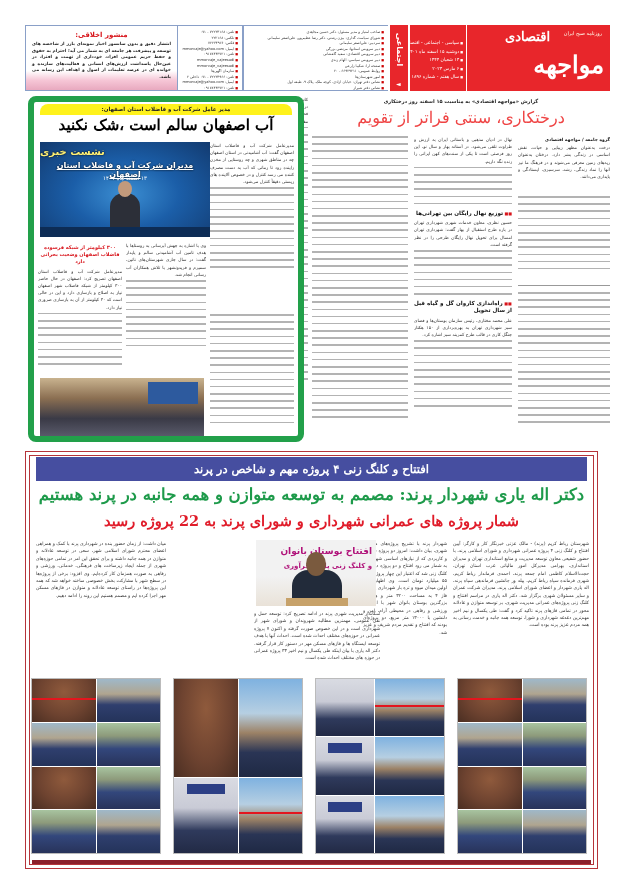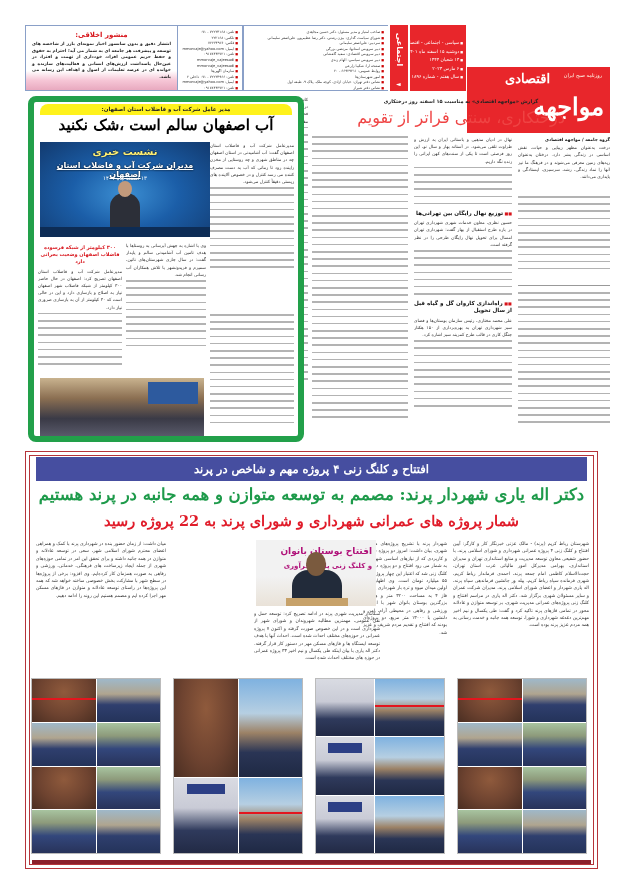--- a/index.html
+++ b/index.html
@@ -1,21 +1,21 @@
 <!DOCTYPE html>
 <html><head>
 <meta charset="utf-8">
 <style>
   * { box-sizing: border-box; margin: 0; padding: 0; }
   html, body { width: 620px; height: 885px; background: #ffffff; overflow: hidden; }
   body { font-family: "DejaVu Sans", sans-serif; color: #222; position: relative; direction: rtl; }
 
   
   .masthead { position: absolute; top: 25px; left: 25px; width: 585px; height: 66px; }
-  .brand { position: absolute; right: 0; top: 0; width: 143px; height: 66px; background: #e8262b; color: #fff; margin-top: 42px; }
+  .brand { position: absolute; right: 0; top: 0; width: 143px; height: 66px; background: #e8262b; color: #fff; }
   .brand .tagline { position: absolute; top: 5px; right: 8px; font-size: 5px; color: #ffe; }
   .brand .logo { position: absolute; top: 10px; right: 6px; font-size: 24px; font-weight: bold; font-family: "DejaVu Serif", serif; line-height: 1; letter-spacing: -1px; }
   .brand .logo-sub { position: absolute; top: 4px; right: 60px; font-size: 13px; font-weight: bold; font-family: "DejaVu Serif", serif; }
   .brand-info { position: absolute; right: 143px; top: 0; width: 57px; height: 66px; background: #e8262b; color: #fff; padding: 14px 3px 0 0; border-right: 1px solid #fff; }
   .brand-info div { font-size: 4.6px; line-height: 8.5px; white-space: nowrap; }
   .brand-info div::before { content: "■ "; font-size: 3px; }
   .section-tab { position: absolute; right: 200px; top: 0; width: 20px; height: 66px; background: #e8262b; color: #fff; border-right: 2px solid #fff; }
   .section-tab .lbl { position: absolute; top: 8px; left: 50%; transform: translateX(-50%) rotate(90deg); transform-origin: center; font-size: 8px; font-weight: bold; white-space: nowrap; margin-top: 12px; }
   .section-tab .arrow { position: absolute; bottom: 4px; left: 6px; font-size: 6px; }
   .credits { position: absolute; right: 222px; top: 0; width: 145px; height: 66px; border: 1px solid #8aa0c8; border-right: none; padding: 4px 4px 0 2px; }
@@ -43,21 +43,21 @@
 
   
   .mid-col { position: absolute; top: 96px; right: 312px; width: 118px; height: 342px; }
 
   
   .green-box { position: absolute; top: 96px; left: 28px; width: 276px; height: 346px; border: 6px solid #22a04a; border-radius: 8px; background: #fff; }
   .green-box .kicker-bar { position: absolute; top: 2px; left: 6px; right: 6px; height: 11px; background: #fff21c; border-radius: 8px 8px 0 0; text-align: center; font-size: 5.5px; line-height: 11px; color: #222; font-weight: bold; }
   .green-box .headline { position: absolute; top: 14px; left: 0; right: 0; text-align: center; font-size: 15px; font-weight: bold; color: #000000; font-family: "DejaVu Serif", serif; }
   .green-photo1 { position: absolute; top: 40px; left: 6px; width: 170px; height: 95px;
     background: radial-gradient(ellipse at 50% 55%, #3c8fd3 0%, #1b5ea8 45%, #123a6f 100%); overflow: hidden; }
-  .green-photo1 .p-title { position: absolute; top: 4px; width: 100%; text-align: center; color: #fff176; font-size: 10px; font-weight: bold; text-shadow: 0 0 2px #000; }
+  .green-photo1 .p-title { position: absolute; top: 4px; width: 100%; text-align: left; color: #fff176; font-size: 10px; font-weight: bold; text-shadow: 0 0 2px #000; }
   .green-photo1 .p-sub { position: absolute; top: 19px; width: 100%; text-align: center; color: #fff; font-size: 8px; font-weight: bold; text-shadow: 0 0 2px #000; text-decoration: underline; }
   .green-photo1 .p-date { position: absolute; top: 33px; width: 100%; text-align: center; color: #fff; font-size: 5.5px; }
   .green-photo1 .person { position: absolute; bottom: 0; left: 70px; width: 30px; height: 44px; background: #2c2f38; border-radius: 14px 14px 0 0; }
   .green-photo1 .head { position: absolute; bottom: 40px; left: 78px; width: 14px; height: 16px; background: #c29a7c; border-radius: 50%; }
   .green-photo1 .desk { position: absolute; bottom: 0; left: 0; width: 100%; height: 10px; background: #0d2c55; }
   .green-photo3 { position: absolute; top: 276px; left: 6px; width: 164px; height: 58px; background: linear-gradient(180deg, #c9b38f 0%, #8b6f52 35%, #3a3a46 70%, #595a6a 100%); }
   .green-photo3 .screen { position: absolute; right: 6px; top: 4px; width: 50px; height: 22px; background: #2d5a9e; }
   .green-sub { font-weight: bold; color: #d8141b; font-size: 5px; text-align: center; margin: 2px 0; }
 
   

